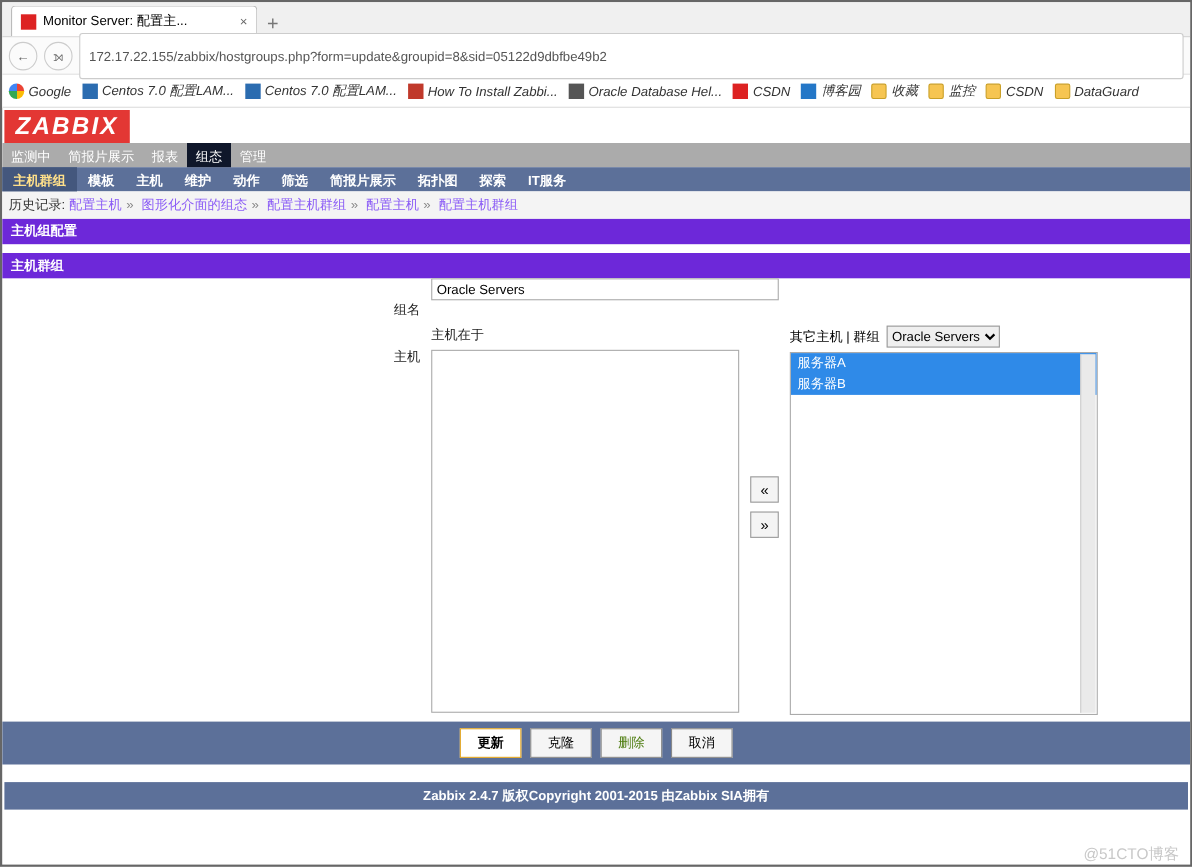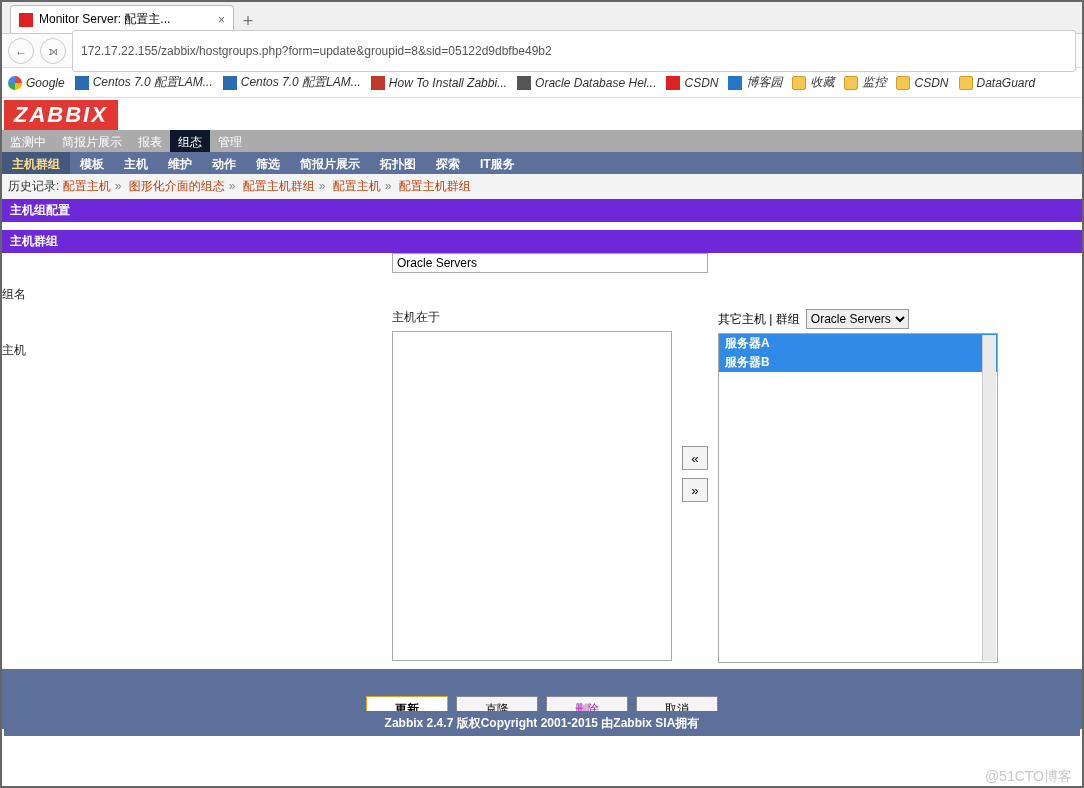--- a/index.html
+++ b/index.html
@@ -30,44 +30,44 @@
   
   .zbx-logo { background: #e33734; color: #fff; font-weight: bold; font-style: italic; font-size: 22px; letter-spacing: 2px; padding: 2px 10px; display: inline-block; margin: 2px 0 0 2px; }
   .menu1 { background: #ababab; display: flex; height: 22px; align-items: stretch; }
   .menu1 a { color: #fff; font-size: 12px; padding: 4px 8px; text-decoration: none; cursor: pointer; }
   .menu1 a.active { background: #0f172a; }
   .menu2 { background: #5c7099; display: flex; height: 22px; align-items: stretch; }
   .menu2 a { color: #fff; font-size: 12px; padding: 4px 10px; text-decoration: none; cursor: pointer; font-weight: bold; }
   .menu2 a.active { color: #ffe08a; font-weight: bold; background:#44577d; }
 
   .history { background: #f4f4f4; padding: 4px 6px; font-size: 12px; color: #333; }
-  .history a { color: #c2410c; cursor: pointer; }
+  .history a { color: #8b5cf6; cursor: pointer; }
   .history .sep { color: #888; margin: 0 4px; }
 
   .section-head { background: #6d28d9; color: #fff; font-size: 12px; font-weight: bold; padding: 3px 8px; }
   .row { display: flex; margin-bottom: 6px; }
-  .lbl { width: 390px; text-align: left; padding-right: 10px; padding-top: 20px; color: #222; margin-top: 13px; }
+  .lbl { width: 390px; text-align: right; padding-right: 10px; padding-top: 20px; color: #222; }
   .ctrl { }
   input[type=text] { width: 316px; height: 20px; border: 1px solid #aaa; padding: 0 4px; font-size: 12px; }
   .two-cols { display: flex; gap: 10px; align-items: flex-start; }
   .list-head { font-size: 12px; color: #222; margin-bottom: 4px; height:18px; }
-  .listbox { width: 280px; height: 330px; border: 1px solid #aaa; background: #fff; overflow: auto; font-weight: bold; }
+  .listbox { width: 280px; height: 330px; border: 1px solid #aaa; background: #fff; overflow: auto; }
   .btn-col { display: flex; flex-direction: column; justify-content: center; gap: 8px; height: 330px; }
   .move-btn { width: 26px; height: 24px; border: 1px solid #999; background: #f4f4f4; cursor: pointer; }
   .right-list-wrap { }
   .right-list-head { display: flex; align-items: center; gap: 6px; margin-bottom: 4px; }
   select { border: 1px solid #999; font-size: 12px; height: 20px; }
   .list-item { background: #2f8ae8; color: #fff; padding: 1px 6px; font-size: 12px; cursor: pointer; }
   .listbox.right { width: 280px; height: 330px; position: relative; }
   .scroll-thumb { position: absolute; right: 1px; top: 1px; bottom: 1px; width: 14px; background: #eaeaea; border-left: 1px solid #ccc; }
 
   .btn-bar { background: #5c7099; padding: 6px; display: flex; gap: 8px; justify-content: center; }
-  .ui-btn { padding: 4px 28px; border: 1px solid #888; background: #f5f5f5; font-size: 12px; cursor: pointer; margin-top: 21px; }
+  .ui-btn { padding: 4px 15px; border: 1px solid #888; background: #f5f5f5; font-size: 12px; cursor: pointer; }
   .ui-btn.primary { background:#fff; border:1px solid #e0a320; font-weight:bold; }
-  .ui-btn.disabled { color:#a21caf; cursor:default; }
+  .ui-btn.disabled { color:#4d7c0f; cursor:default; }
 
   .footer { background:#5c7099; color:#fff; text-align:center; font-weight:bold; padding:4px 0; font-size:12px; position:absolute; left:2px; right:2px; bottom:50px; }
   .watermark { position:absolute; right:10px; bottom:0; color:#c8c8c8; font-size:14px; }
 </style>
 </head>
 <body>
 
 <div class="browser-tabs">
   <div class="tab">
     <span class="favicon"></span>

